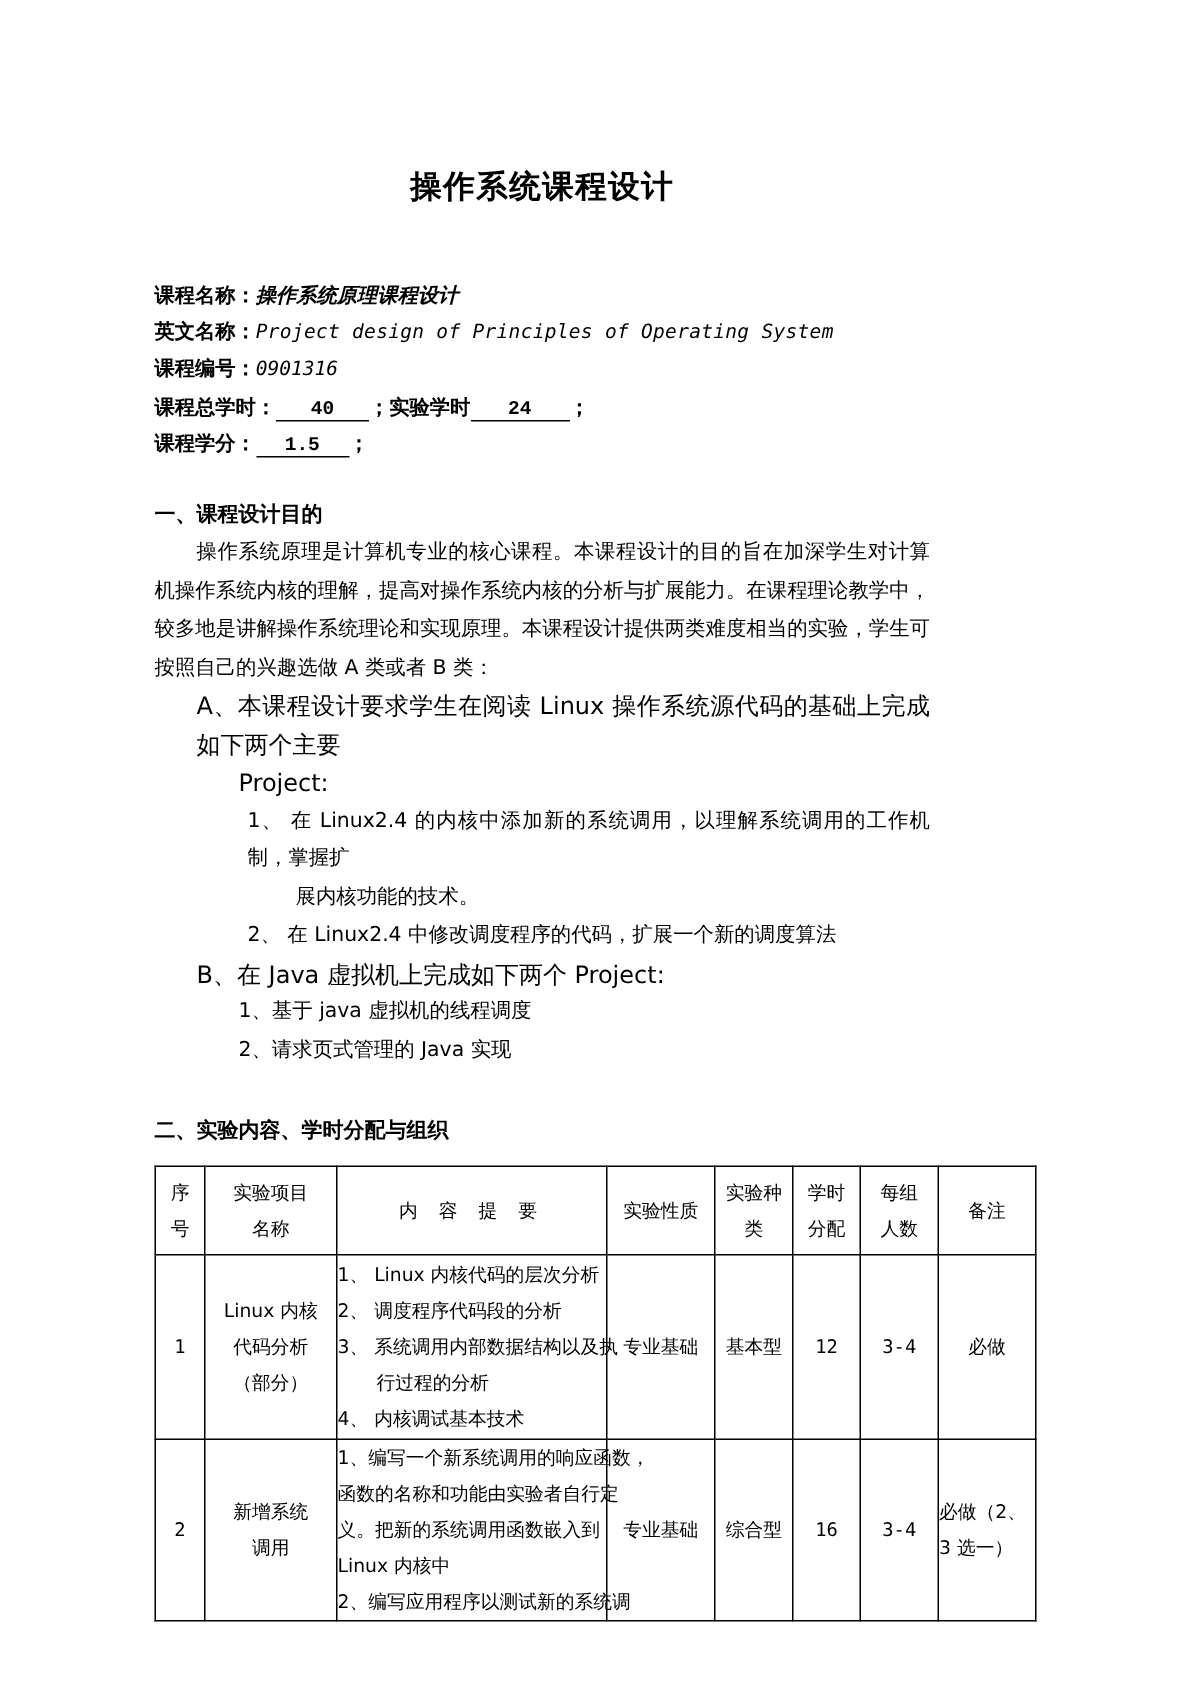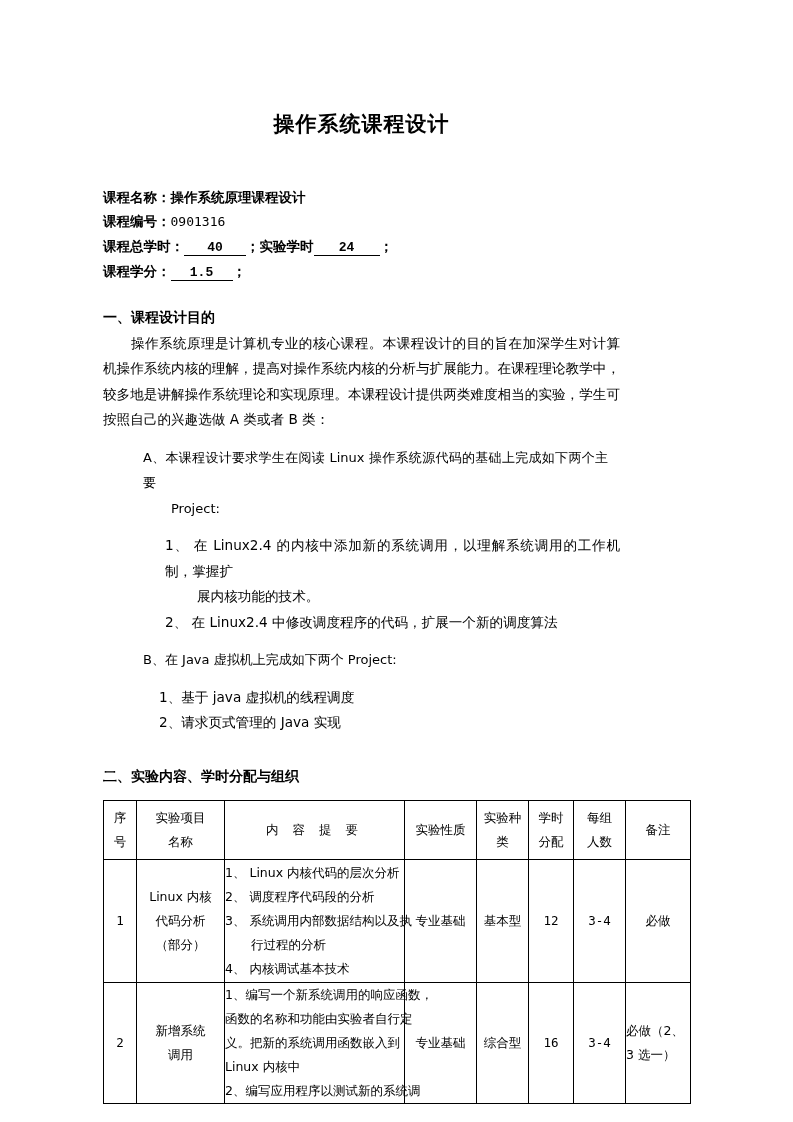--- a/index.html
+++ b/index.html
@@ -40,20 +40,21 @@
   }
   .meta-row {
     white-space: nowrap;
   }
   .meta-label {
     font-weight: bold;
     font-family: "DejaVu Sans", "Liberation Sans", sans-serif;
   }
   .meta-value {
     font-weight: bold;
+    font-style: italic;
   }
   .meta-value.mono {
     font-family: "DejaVu Sans Mono", "Liberation Mono", monospace;
     font-weight: normal;
     font-size: 13px;
     letter-spacing: 0.2px;
   }
   .meta-value.num {
     font-family: "DejaVu Sans Mono", "Liberation Mono", monospace;
     font-weight: normal;
@@ -88,23 +89,23 @@
   
   .body-p {
     font-size: 13.6px;
     line-height: 25.5px;
     text-align: justify;
     text-justify: inter-ideograph;
     text-indent: 28px;
     margin: 0;
   }
   .lvl-a {
-    font-size: 13px;
-    line-height: 25.5px;
-    margin: 12px;
+    font-size: 16px;
+    line-height: 25.5px;
+    margin: 0;
     padding-left: 28px;
     text-indent: -0px;
     text-align: justify;
   }
   .lvl-a .hang {
     display: block;
     padding-left: 28px;
   }
   .lvl-1 {
     font-size: 13.6px;
@@ -199,20 +200,23 @@
 </head>
 <body>
 
 <div class="page">
 
   <h1 class="doc-title">操作系统课程设计</h1>
 
   <div class="meta-block">
     <div class="meta-row">
       <span class="meta-label">课程名称：</span><span class="meta-value">操作系统原理课程设计</span>
+    </div>
+    <div class="meta-row">
+      <span class="meta-label">英文名称：</span><span class="meta-value mono">Project design of Principles of Operating System</span>
     </div>
     <div class="meta-row">
       <span class="meta-label">课程编号：</span><span class="meta-value num">0901316</span>
     </div>
     <div class="meta-row">
       <span class="meta-label">课程总学时：</span><span class="blank-field bf-wide">40</span><span class="meta-label">；</span><span class="meta-label">实验学时</span><span class="blank-field bf-mid">24</span><span class="meta-label">；</span>
     </div>
     <div class="meta-row">
       <span class="meta-label">课程学分：</span><span class="blank-field bf-wide">1.5</span><span class="meta-label">；</span>
     </div>

